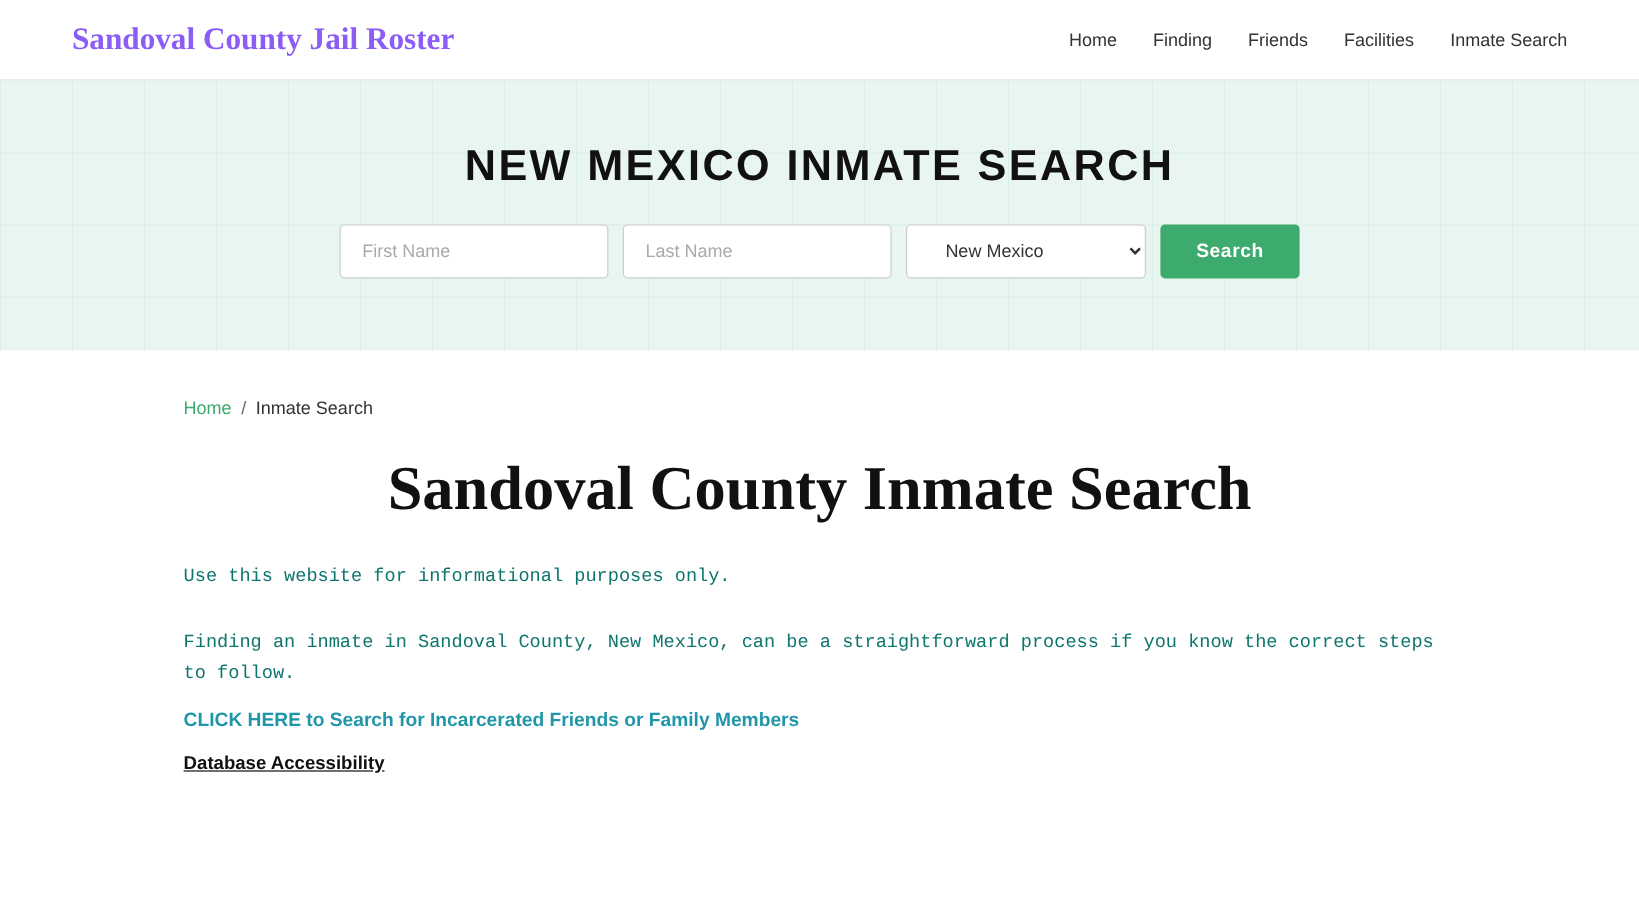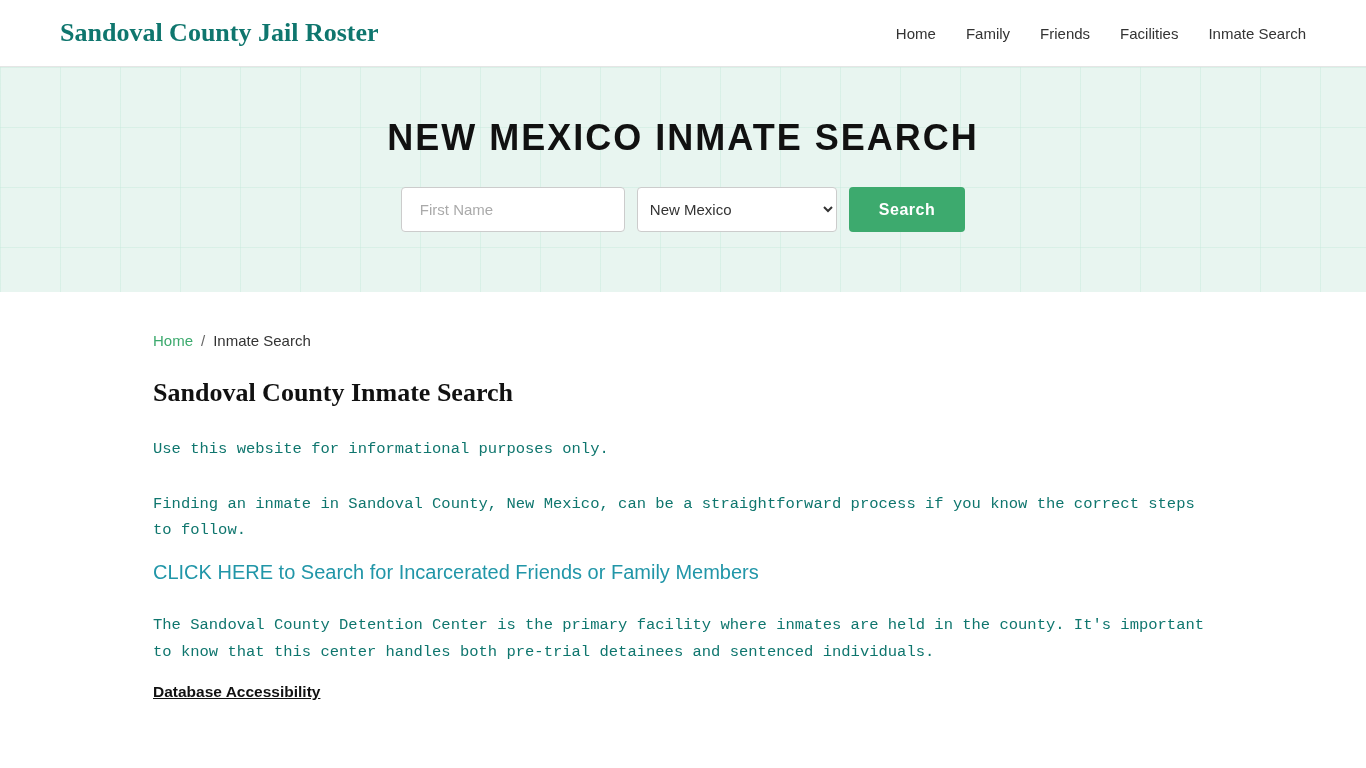--- a/index.html
+++ b/index.html
@@ -21,21 +21,21 @@
       align-items: center;
       justify-content: space-between;
       padding: 18px 60px;
       border-bottom: 1px solid #e5e5e5;
       background: #fff;
     }
 
     .site-title {
       font-size: 26px;
       font-weight: 900;
-      color: #0f766e;
+      color: #8b5cf6;
       font-family: Georgia, serif;
     }
 
     .nav {
       display: flex;
       gap: 30px;
       align-items: center;
     }
 
     .nav-link {
@@ -84,21 +84,21 @@
       font-family: Arial, sans-serif;
       color: #999;
       outline: none;
     }
 
     .search-input::placeholder {
       color: #aaa;
     }
 
     .state-select {
-      padding: 12px 8px;
+      padding: 12px 28px;
       font-size: 15px;
       border: 1px solid #ccc;
       border-radius: 4px;
       width: 200px;
       background: #fff;
       font-family: Arial, sans-serif;
       color: #333;
       appearance: auto;
       cursor: pointer;
       outline: none;
@@ -144,43 +144,44 @@
     .breadcrumb-separator {
       color: #666;
     }
 
     .breadcrumb-current {
       color: #333;
     }
 
     
     .page-heading {
-      font-size: 26px;
+      font-size: 52px;
       font-weight: 900;
       color: #111;
       font-family: Georgia, serif;
       margin-bottom: 28px;
       line-height: 1.2;
+      text-align: center;
     }
 
     
     .body-text {
       font-size: 15.5px;
       color: #0f766e;
       line-height: 1.7;
       font-family: Liberation Mono, monospace;
       margin-bottom: 18px;
       margin-top: 28px;
     }
 
     .cta-link {
       color: #2196a8;
-      font-weight: 400;
+      font-weight: 700;
       text-decoration: none;
-      font-size: 20px;
+      font-size: 16px;
       font-family: Arial, sans-serif;
       display: block;
       margin-bottom: 18px;
       cursor: pointer;
     }
 
     .section-heading {
       font-size: 15.5px;
       font-weight: 900;
       color: #111;
@@ -189,31 +190,32 @@
       text-decoration: underline;
     }
   </style>
 </head>
 <body>
 
 <header class="header">
   <div class="site-title">Sandoval County Jail Roster</div>
   <nav class="nav">
     <a class="nav-link">Home</a>
-    <a class="nav-link">Family</a>
+    <a class="nav-link">Finding</a>
     <a class="nav-link">Friends</a>
     <a class="nav-link">Facilities</a>
     <a class="nav-link">Inmate Search</a>
   </nav>
 </header>
 
 <section class="hero-banner">
   <h1 class="hero-title">NEW MEXICO INMATE SEARCH</h1>
   <form class="search-form">
     <input class="search-input" type="text" placeholder="First Name" style="">
+    <input class="search-input" type="text" placeholder="Last Name" style="">
     <select class="state-select">
     <option value="New Mexico">New Mexico</option><option value="Alabama">Alabama</option><option value="Alaska">Alaska</option><option value="Arizona">Arizona</option><option value="Arkansas">Arkansas</option><option value="California">California</option><option value="Colorado">Colorado</option><option value="Connecticut">Connecticut</option><option value="Delaware">Delaware</option><option value="Florida">Florida</option><option value="Georgia">Georgia</option><option value="Hawaii">Hawaii</option><option value="Idaho">Idaho</option><option value="Illinois">Illinois</option><option value="Indiana">Indiana</option><option value="Iowa">Iowa</option><option value="Kansas">Kansas</option><option value="Kentucky">Kentucky</option><option value="Louisiana">Louisiana</option><option value="Maine">Maine</option><option value="Maryland">Maryland</option><option value="Massachusetts">Massachusetts</option><option value="Michigan">Michigan</option><option value="Minnesota">Minnesota</option><option value="Mississippi">Mississippi</option><option value="Missouri">Missouri</option><option value="Montana">Montana</option><option value="Nebraska">Nebraska</option><option value="Nevada">Nevada</option><option value="New Hampshire">New Hampshire</option><option value="New Jersey">New Jersey</option><option value="New York">New York</option><option value="North Carolina">North Carolina</option><option value="North Dakota">North Dakota</option><option value="Ohio">Ohio</option><option value="Oklahoma">Oklahoma</option><option value="Oregon">Oregon</option><option value="Pennsylvania">Pennsylvania</option><option value="Rhode Island">Rhode Island</option><option value="South Carolina">South Carolina</option><option value="South Dakota">South Dakota</option><option value="Tennessee">Tennessee</option><option value="Texas">Texas</option><option value="Utah">Utah</option><option value="Vermont">Vermont</option><option value="Virginia">Virginia</option><option value="Washington">Washington</option><option value="West Virginia">West Virginia</option><option value="Wisconsin">Wisconsin</option><option value="Wyoming">Wyoming</option></select>
     <button class="search-button" type="submit">Search</button>
   </form>
 </section>
 
 <main class="main-content">
 
   <nav class="breadcrumb">
     <a class="breadcrumb-link">Home</a>
@@ -221,17 +223,16 @@
     <span class="breadcrumb-current">Inmate Search</span>
   </nav>
 
   <h2 class="page-heading">Sandoval County Inmate Search</h2>
 
   <p class="body-text">Use this website for informational purposes only.</p>
   <p class="body-text">Finding an inmate in Sandoval County, New Mexico, can be a straightforward process if you know the correct steps to follow.</p>
 
   <a class="cta-link">CLICK HERE to Search for Incarcerated Friends or Family Members</a>
 
-  <p class="body-text">The Sandoval County Detention Center is the primary facility where inmates are held in the county. It's important to know that this center handles both pre-trial detainees and sentenced individuals.</p>
 
   <h3 class="section-heading">Database Accessibility</h3>
 
 </main>
 
 </body></html>

